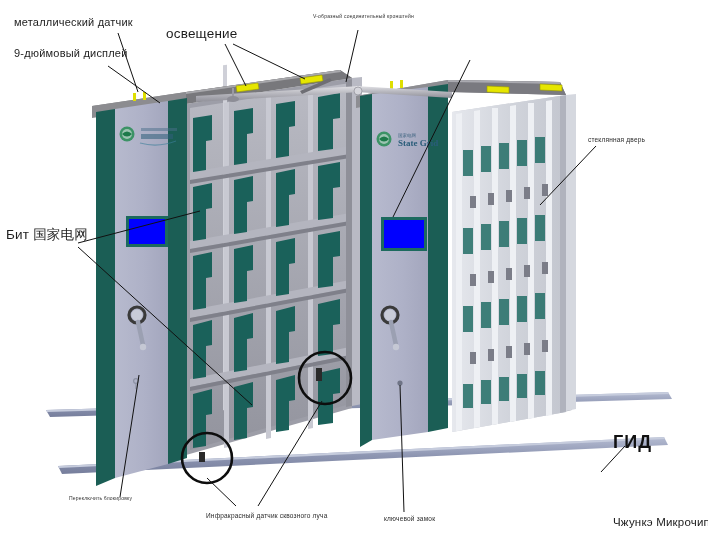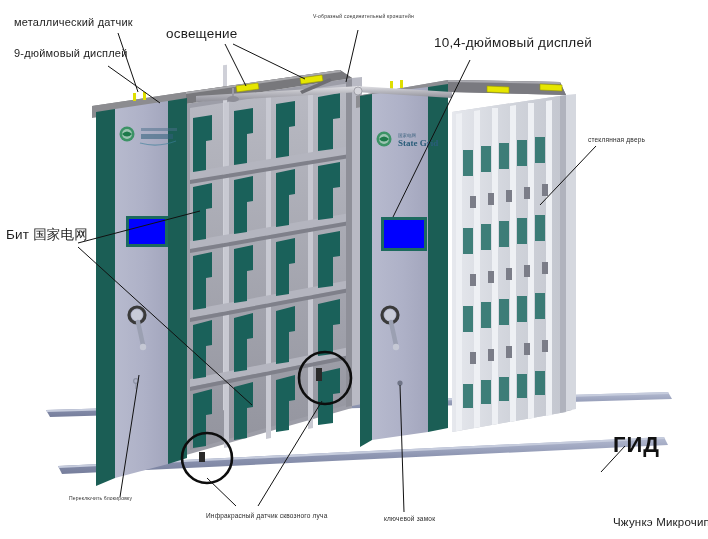--- a/index.html
+++ b/index.html
@@ -26,21 +26,21 @@
     position: absolute;
     white-space: nowrap;
     line-height: 1.15;
     color: #1d1d1d;
     letter-spacing: 0.2px;
   }
   .cal-lg { font-size: 13.5px; }
   .cal-md { font-size: 11px; }
   .cal-sm { font-size: 6.5px; color: #2a2a2a; }
   .cal-xs { font-size: 5px; color: #333; }
-  .cal-guide { font-size: 22px; font-weight: bold; letter-spacing: 1px; color: #111; }
+  .cal-guide { font-size: 18px; font-weight: bold; letter-spacing: 1px; color: #111; }
   .cal-brand { font-size: 11.5px; color: #1a1a1a; }
 </style>
 </head>
 <body>
 
 <div id="scene">
 
   <svg id="art" viewBox="0 0 708 539">
     <defs>
       <linearGradient id="gTopL" x1="0" y1="0" x2="1" y2="1">
@@ -337,21 +337,20 @@
   </svg>
 
   <div class="callout cal-md" style="left:14px; top:16px;">металлический датчик</div>
 
   <div class="callout cal-md" style="left:14px; top:47px;">9-дюймовый дисплей</div>
 
   <div class="callout cal-lg" style="left:166px; top:26px;">освещение</div>
 
   <div class="callout cal-xs" style="left:313px; top:14px;">V-образный соединительный кронштейн</div>
 
-  <div class="callout cal-lg" style="left:434px; top:35px;">10,4-дюймовый дисплей</div>
 
   <div class="callout cal-sm" style="left:588px; top:136px;">стеклянная дверь</div>
 
   <div class="callout cal-lg" style="left:6px; top:227px;">Бит 国家电网</div>
 
   <div class="callout cal-xs" style="left:69px; top:496px;">Переключить блокировку</div>
 
   <div class="callout cal-sm" style="left:206px; top:512px;">Инфракрасный датчик сквозного луча</div>
 
   <div class="callout cal-sm" style="left:384px; top:515px;">ключевой замок</div>

